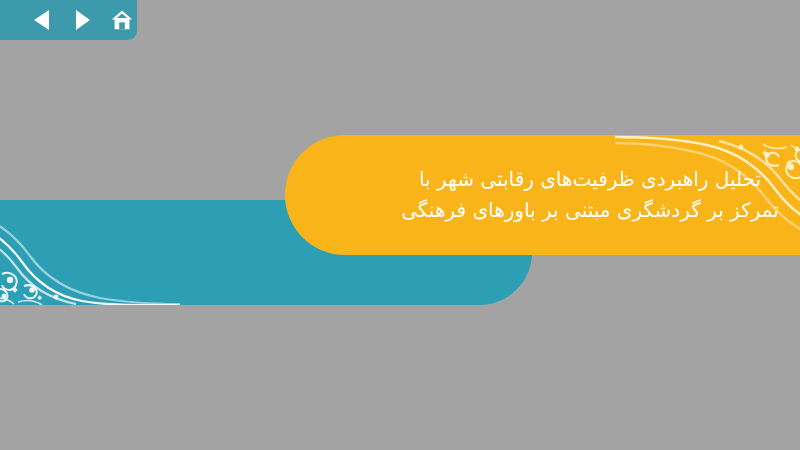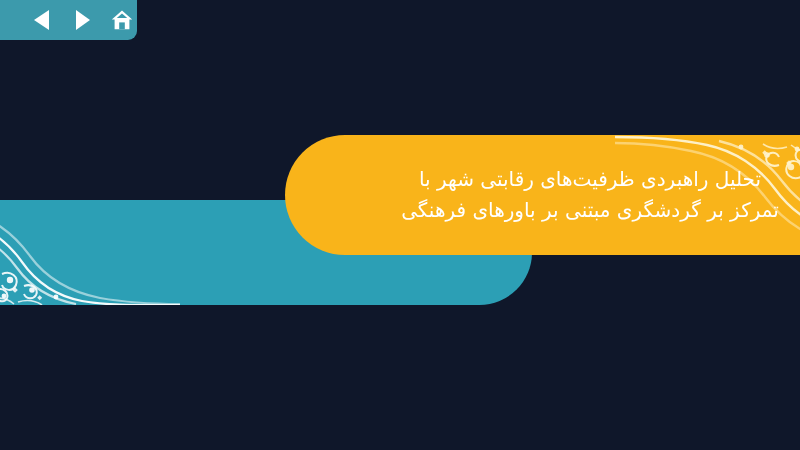--- a/index.html
+++ b/index.html
@@ -12,21 +12,21 @@
     height: 450px;
     overflow: hidden;
     position: relative;
     font-family: "DejaVu Sans", "Liberation Sans", sans-serif;
   }
 
   
   #slide-stage {
     position: absolute;
     inset: 0;
-    background: #0f172a;
+    background: #a3a3a3;
     overflow: hidden;
   }
 
   
   #nav-bar {
     position: absolute;
     left: 0;
     top: 0;
     width: 137px;
     height: 40px;

